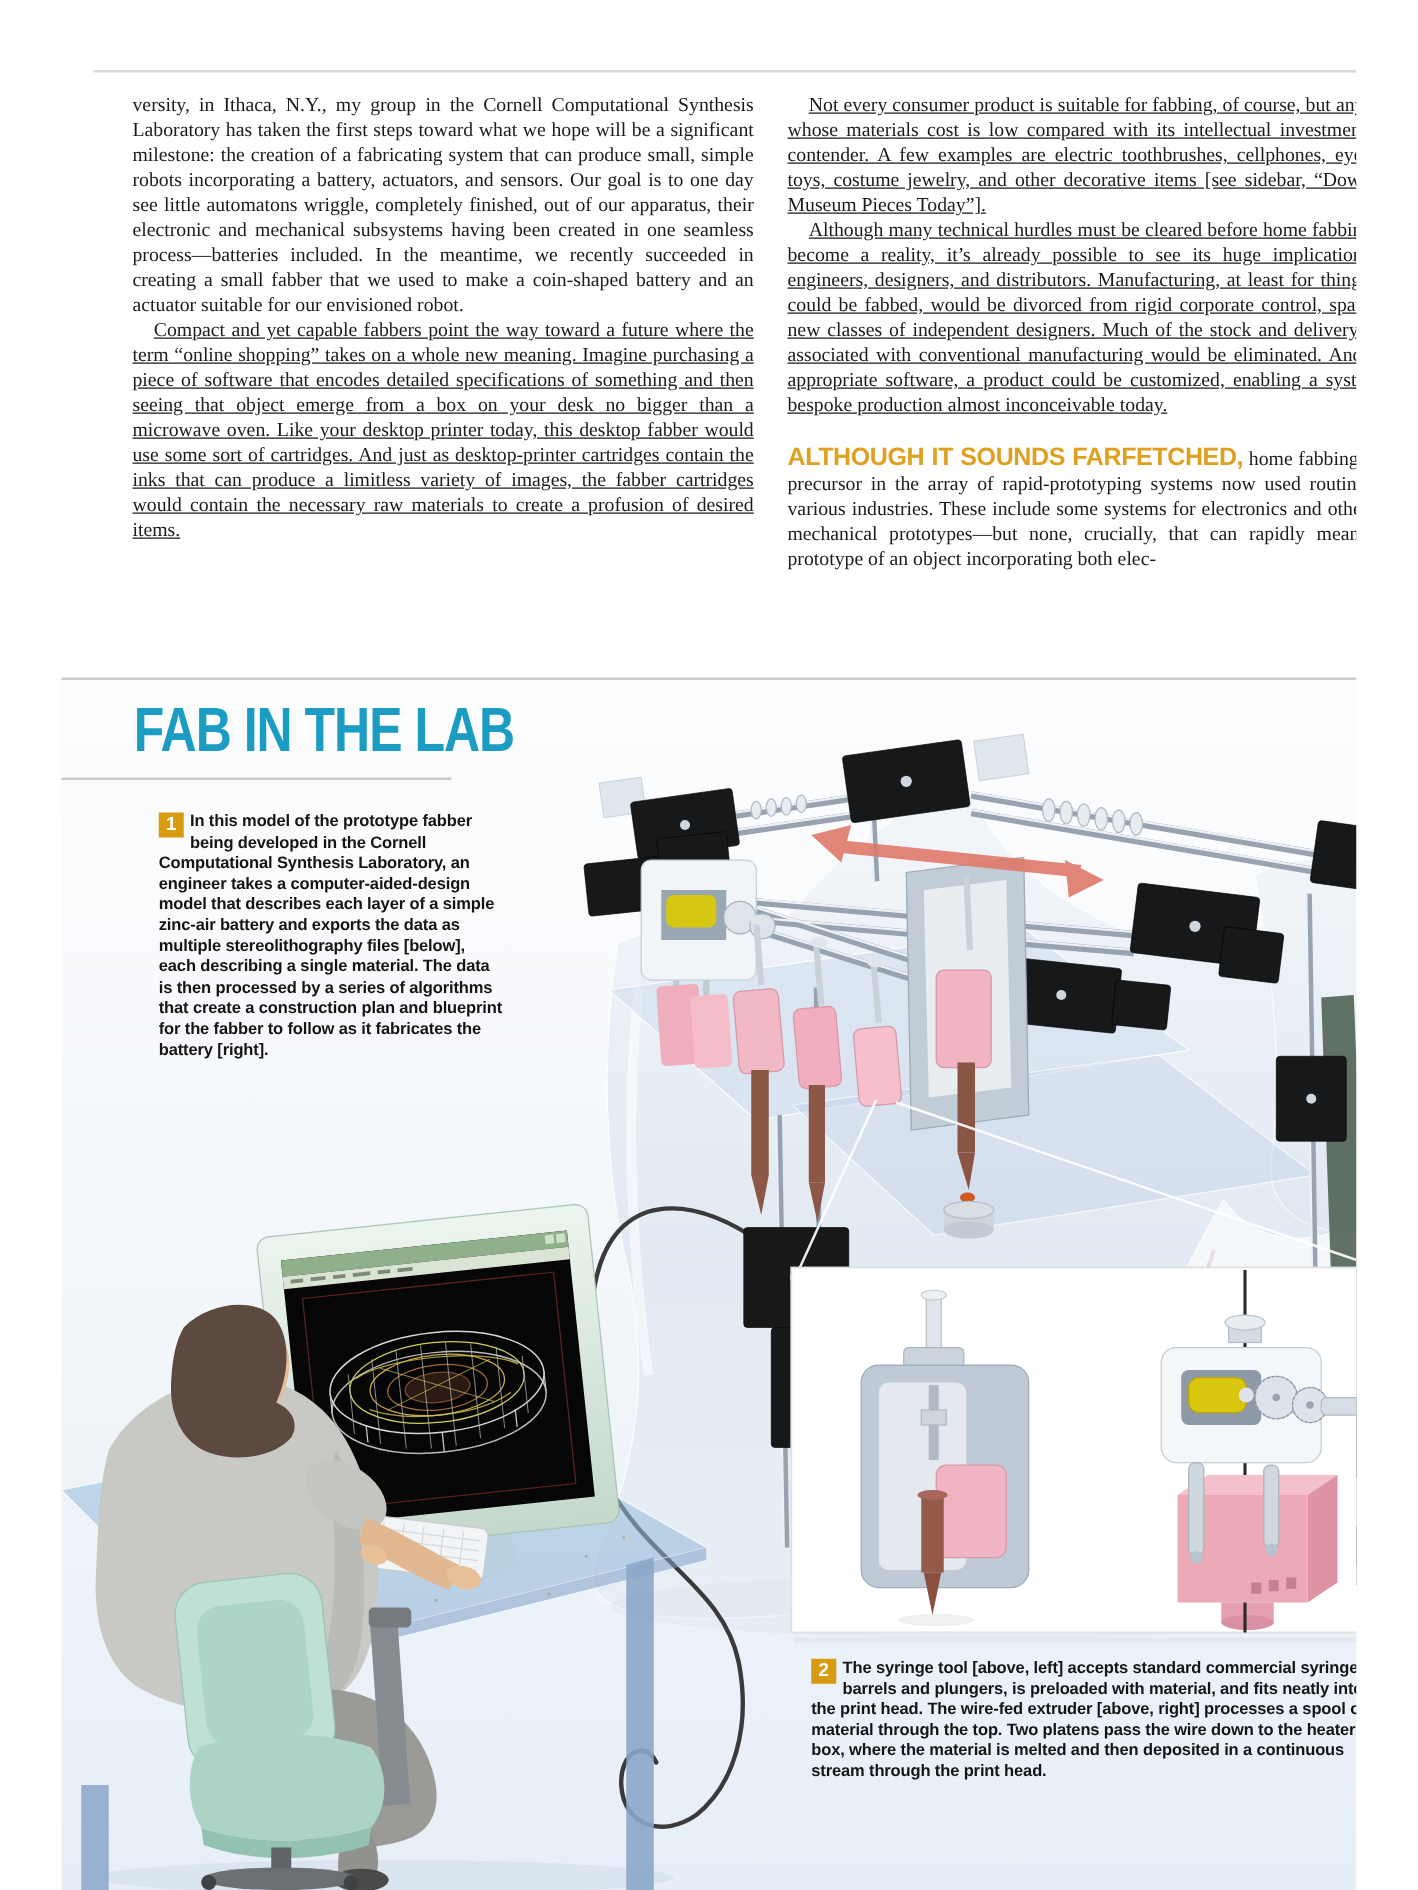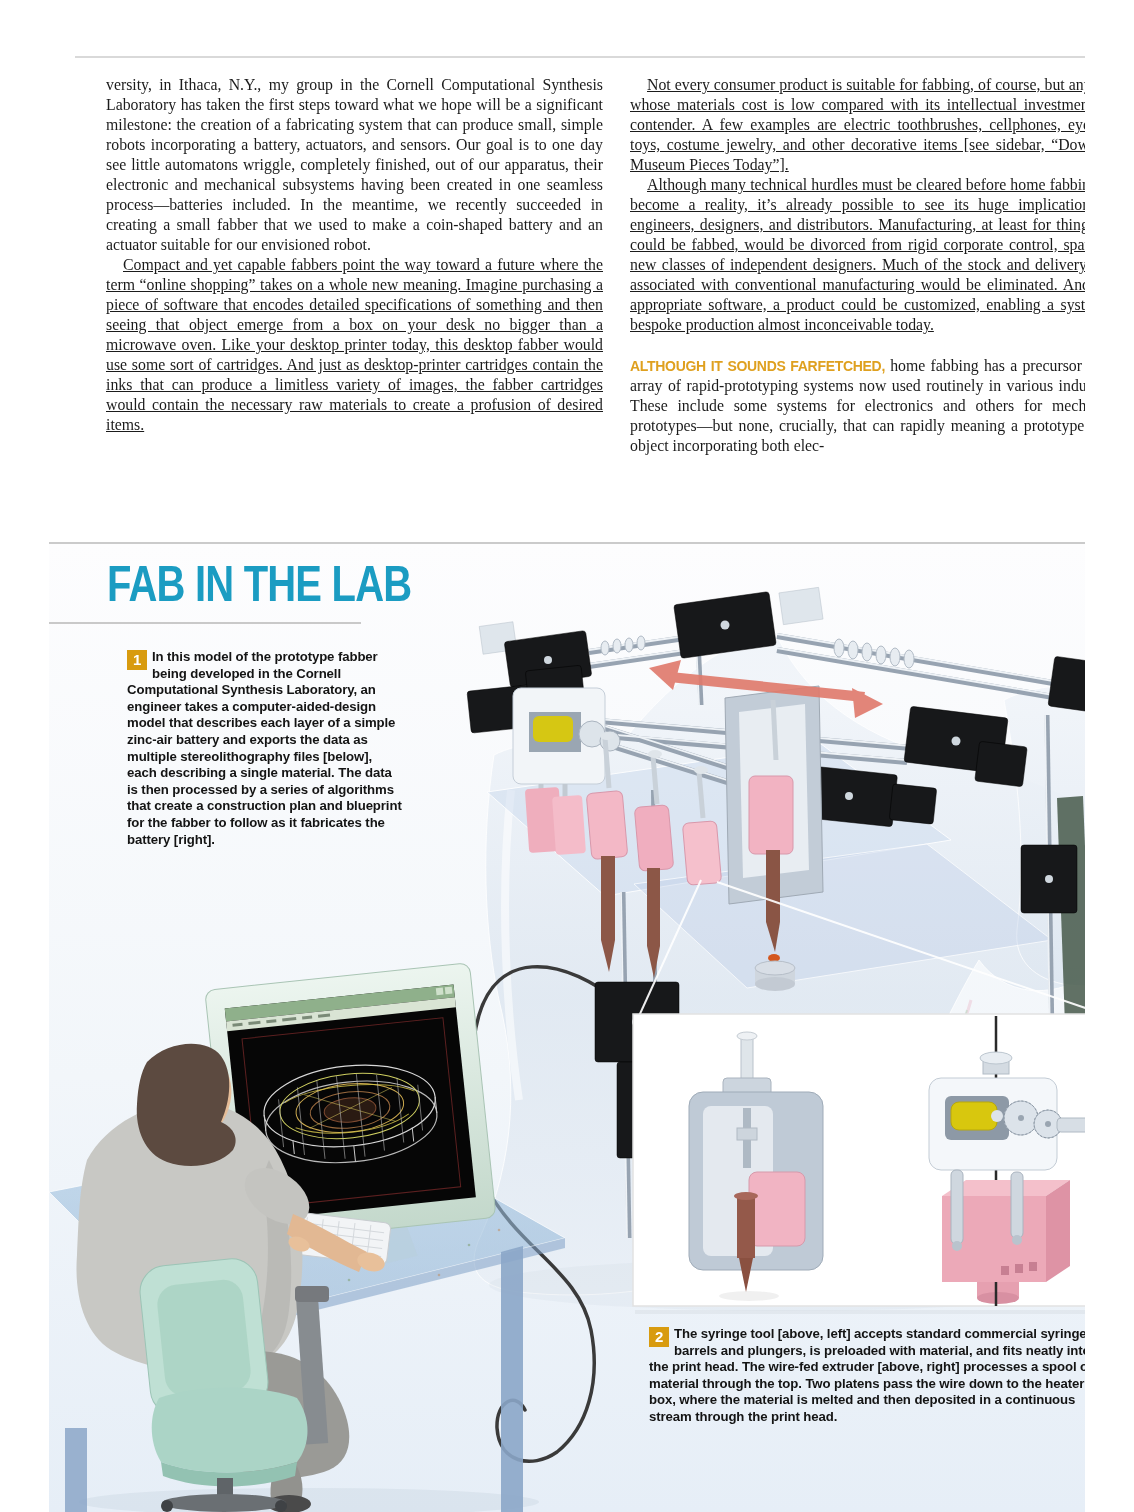--- a/index.html
+++ b/index.html
@@ -5,21 +5,21 @@
   html,body{margin:0;padding:0;background:#ffffff;}
   .page{position:relative;width:1036px;height:1512px;margin:0 auto;background:#ffffff;overflow:hidden;
         font-family:"Liberation Serif", serif;color:#1b1b1b;}
   .toprule{position:absolute;left:26px;top:56px;width:1104px;height:2px;background:#d9d9d9;}
   .col{position:absolute;top:75px;width:497px;font-size:15.8px;line-height:20px;text-align:justify;}
   .col-left{left:57px;}
   .col-right{left:581px;width:494px;}
   .col p{margin:0;}
   .col p.ind{text-indent:17px;text-decoration:underline;}
   .col p.sect{margin-top:21px;}
-  .lead-in{font-family:"Liberation Sans", sans-serif;font-weight:bold;font-size:14px;color:#DFA01F;
+  .lead-in{font-family:"Liberation Sans", sans-serif;font-weight:bold;font-size:20px;color:#DFA01F;
            letter-spacing:-0.3px;}
   .credits{position:absolute;left:993px;top:428px;width:224px;transform:rotate(-90deg);
            font-family:"Liberation Sans", sans-serif;font-size:8.5px;letter-spacing:.4px;color:#3a3a3a;
            line-height:11.5px;white-space:nowrap;}
   .feature-bg{position:absolute;left:0;top:543px;width:1134px;height:969px;}
   .rule-full{position:absolute;left:0;top:542px;width:1080px;height:2px;background:#cbcbcb;z-index:3;}
   .rule-short{position:absolute;left:0;top:622px;width:312px;height:2px;background:#c9c9c9;z-index:3;}
   .feature-title{position:absolute;left:58px;top:558px;z-index:4;font-family:"Liberation Sans", sans-serif;
                  font-weight:bold;font-size:50px;line-height:52px;color:#1B9CC2;letter-spacing:-1px;
                  transform:scaleX(0.8);transform-origin:left top;white-space:nowrap;}

